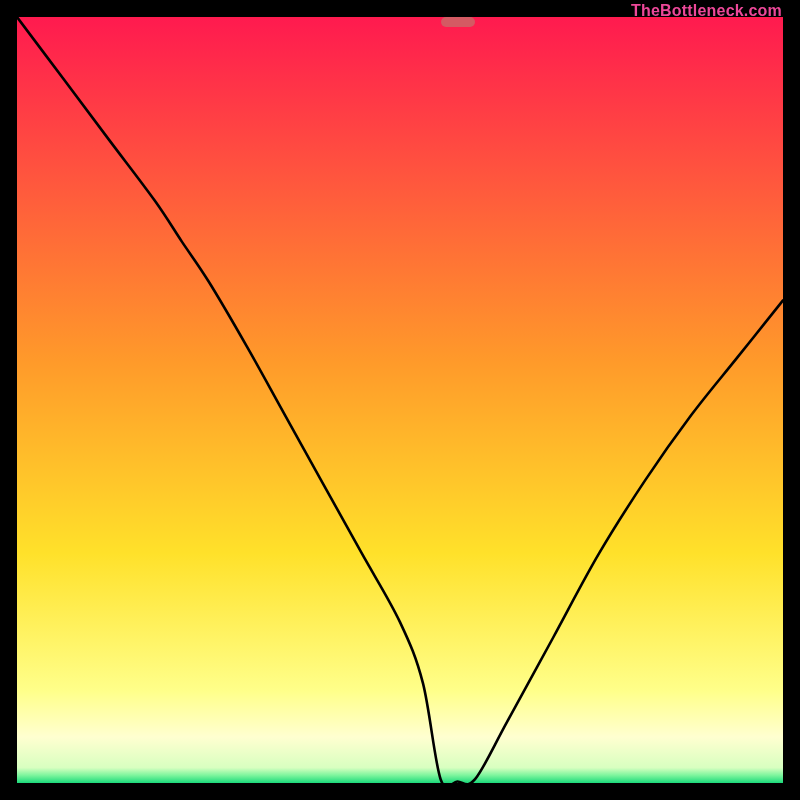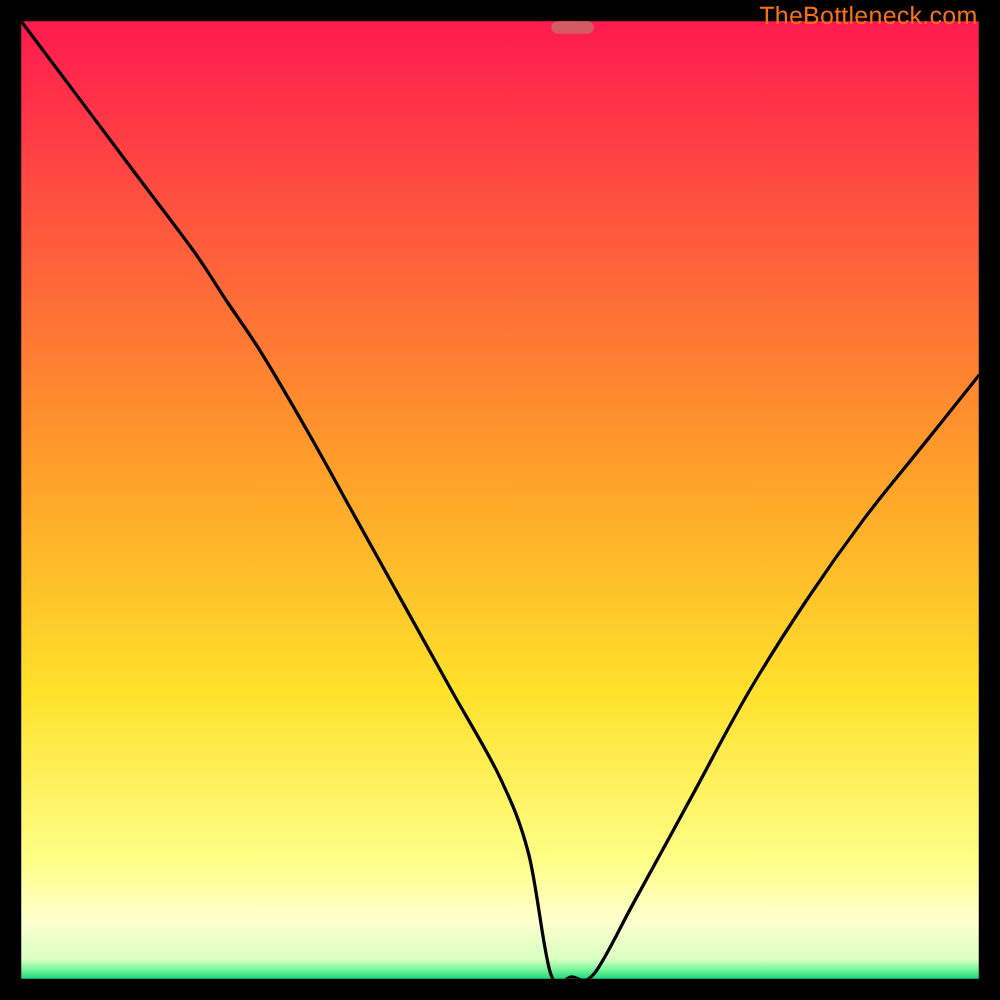--- a/index.html
+++ b/index.html
@@ -22,23 +22,23 @@
     left: 17px;
     top: 17px;
     width: 766px;
     height: 766px;
     
   }
   .watermark {
     position: absolute;
     top: 2px;
     right: 18px;
-    color: #f97316;
-    font-size: 20px;
-    font-weight: 400;
+    color: #ec4899;
+    font-size: 16px;
+    font-weight: 700;
     letter-spacing: 0.2px;
   }
   .curve {
     position: absolute;
     left: 17px;
     top: 17px;
     width: 766px;
     height: 766px;
     pointer-events: none;
   }

